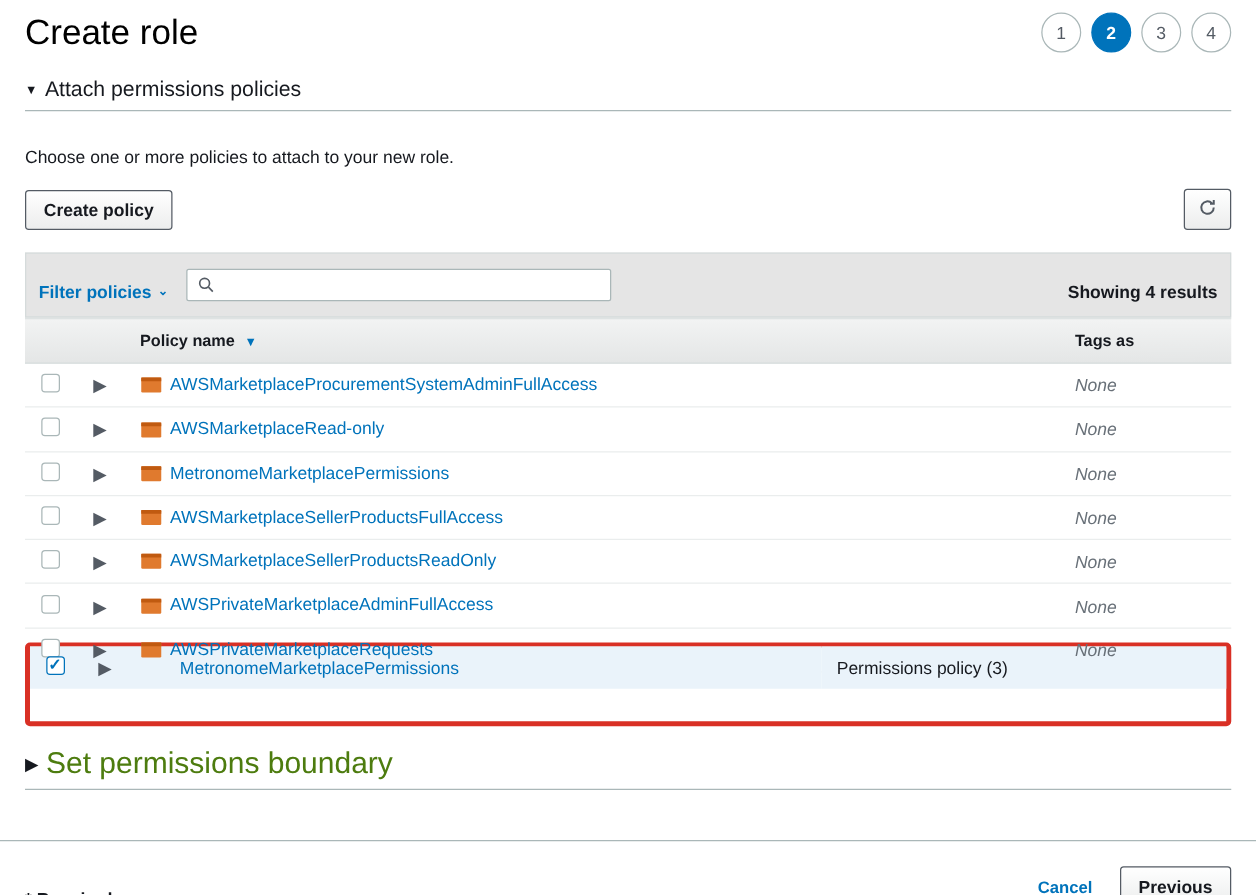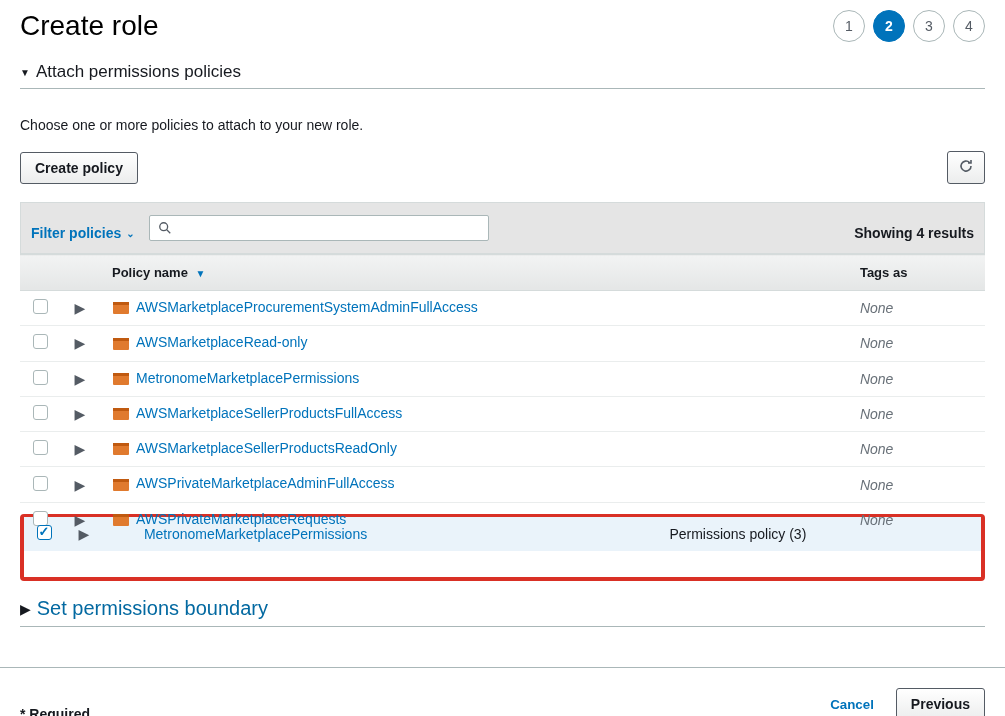--- a/index.html
+++ b/index.html
@@ -42,21 +42,21 @@
 .checkbox.checked::after { content: "✓"; position: absolute; top: -2px; left: 1px; color: #0073bb; font-size: 13px; font-weight: 700; }
 .row-selected td { background: #eaf3fa; }
 .row-cutoff td { padding-bottom: 0; }
 .highlight-box { border: 4px solid #d93025; margin-top: -24px; padding-bottom: 26px; border-radius: 4px; }
 .highlight-box .table { margin-top: -1px; }
 .highlight-box tbody tr td { border-bottom: none; }
 .footer { border-top: 1px solid #aab7b8; margin-top: 40px; padding: 18px 20px; display: flex; align-items: center; }
 .required { font-weight: 700; margin-top: 20px; }
 .footer-actions { margin-left: auto; display: flex; align-items: center; gap: 8px; }
 .boundaries-section { margin-top: 16px; display: flex; align-items: center; gap: 6px; border-bottom: 1px solid #aab7b8; padding-bottom: 6px; }
-.boundaries-section h2 { font-size: 20px; font-weight: 400; color: #0369a1; }
+.boundaries-section h2 { font-size: 24px; font-weight: 400; color: #4d7c0f; }
 </style>
 </head>
 <body>
 
 <div class="container">
   <div class="header-row">
     <div class="page-title">Create role</div>
     <div class="wizard-steps">
       <div class="step">1</div>
       <div class="step active">2</div>

